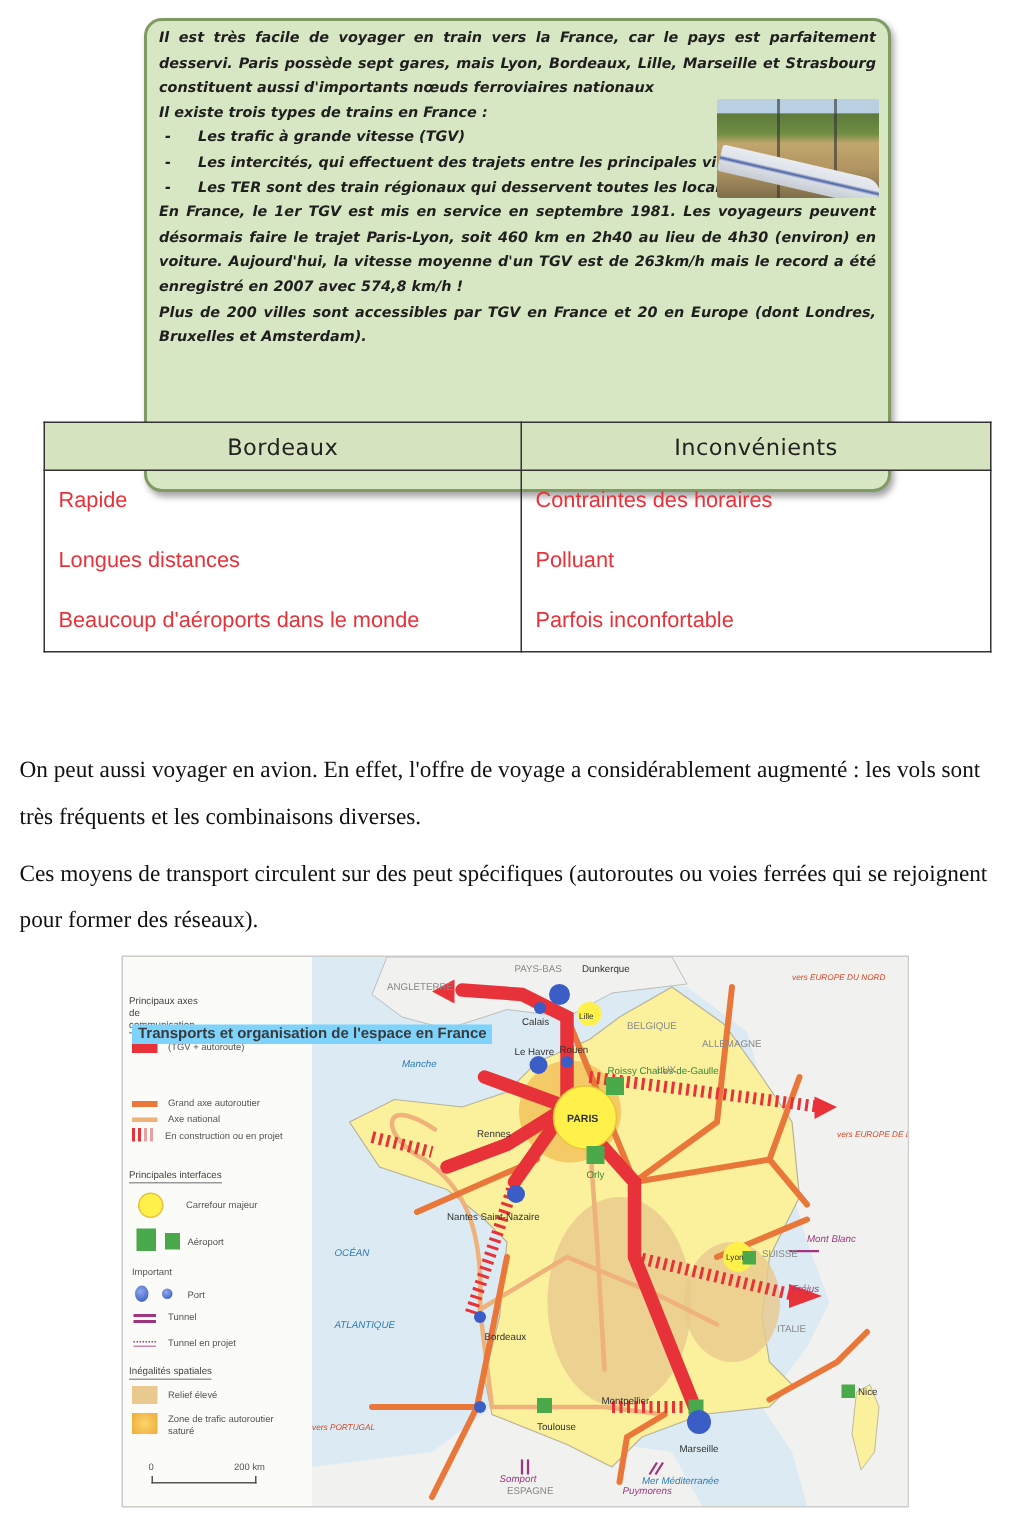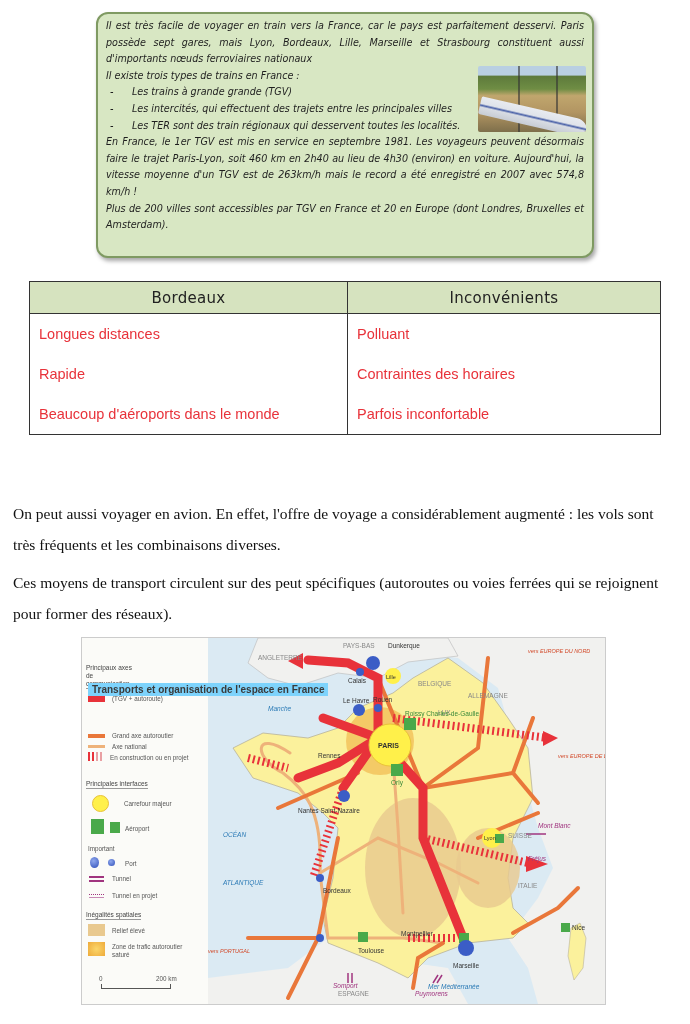--- a/index.html
+++ b/index.html
@@ -1,21 +1,21 @@
 <!DOCTYPE html>
 <html><head>
 <meta charset="utf-8">
 <style>
   html, body { margin:0; padding:0; background:#ffffff; }
   body { width:690px; height:1024px; position:relative; overflow:hidden; font-family:"Liberation Serif", serif; }
   .greenbox {
-    position:absolute; left:96px; top:12px; width:498px; height:246px;
+    position:absolute; left:96px; top:12px; width:498px; height:316px;
     background:#d8e7c3; border:2px solid #7f9a62; border-radius:12px;
     box-shadow:2px 3px 4px rgba(0,0,0,0.35);
-    font-family:"DejaVu Sans", sans-serif; font-style:italic; font-weight:normal;
+    font-family:"DejaVu Sans", sans-serif; font-style:italic; font-weight:bold;
     font-size:9.6px; color:#1e1e1e; line-height:16.6px; padding:4px 8px; box-sizing:border-box;
   }
   .greenbox p { margin:0; text-align:justify; }
   .greenbox .li { display:flex; }
   .greenbox .li .dash { width:22px; flex:none; padding-left:4px; }
   .train-photo {
     position:absolute; right:6px; top:52px; width:108px; height:66px; border-radius:2px;
     background:linear-gradient(180deg,#b9cfe2 0%,#b9cfe2 14%,#5d7a3b 15%,#6f8d44 35%,#c0a66d 45%,#b29562 70%,#7e6f4b 100%);
     overflow:hidden;
   }
@@ -62,21 +62,21 @@
 <div class="greenbox">
   <div class="train-photo">
     <div class="pole" style="left:40px"></div>
     <div class="pole" style="left:78px"></div>
     <div class="train"></div>
   </div>
   <p style="padding-right:0">Il est très facile de voyager en train vers la France, car le pays est parfaitement desservi. Paris possède sept gares, mais Lyon, Bordeaux, Lille, Marseille et Strasbourg constituent aussi d'importants nœuds ferroviaires nationaux</p>
   <p>Il existe trois types de trains en France :</p>
   <div class="li">
       <span class="dash">-</span>
-      <span>Les trains à grande grande (TGV)</span>
+      <span>Les trafic à grande vitesse (TGV)</span>
     </div>
   <div class="li">
       <span class="dash">-</span>
       <span>Les intercités, qui effectuent des trajets entre les principales villes</span>
     </div>
   <div class="li">
       <span class="dash">-</span>
       <span>Les TER sont des train régionaux qui desservent toutes les localités.</span>
     </div>
   <p>En France, le 1er TGV est mis en service en septembre 1981. Les voyageurs peuvent désormais faire le trajet Paris-Lyon, soit 460 km en 2h40 au lieu de 4h30 (environ) en voiture. Aujourd'hui, la vitesse moyenne d'un TGV est de 263km/h mais le record a été enregistré en 2007 avec 574,8 km/h !</p>
@@ -85,26 +85,26 @@
 
 <table class="av">
   <thead>
     <tr>
       <th class="col1">Bordeaux</th>
       <th>Inconvénients</th>
     </tr>
   </thead>
   <tbody>
     <tr>
+      <td>Rapide</td>
+      <td>Contraintes des horaires</td>
+    </tr>
+    <tr>
       <td>Longues distances</td>
       <td>Polluant</td>
-    </tr>
-    <tr>
-      <td>Rapide</td>
-      <td>Contraintes des horaires</td>
     </tr>
     <tr>
       <td>Beaucoup d'aéroports dans le monde</td>
       <td>Parfois inconfortable</td>
     </tr>
   </tbody>
 </table>
 
 <div class="para" style="top:498px">On peut aussi voyager en avion. En effet, l'offre de voyage a considérablement augmenté : les vols sont très fréquents et les combinaisons diverses.</div>
 <div class="para" style="top:567px">Ces moyens de transport circulent sur des peut spécifiques (autoroutes ou voies ferrées qui se rejoignent pour former des réseaux).</div>

